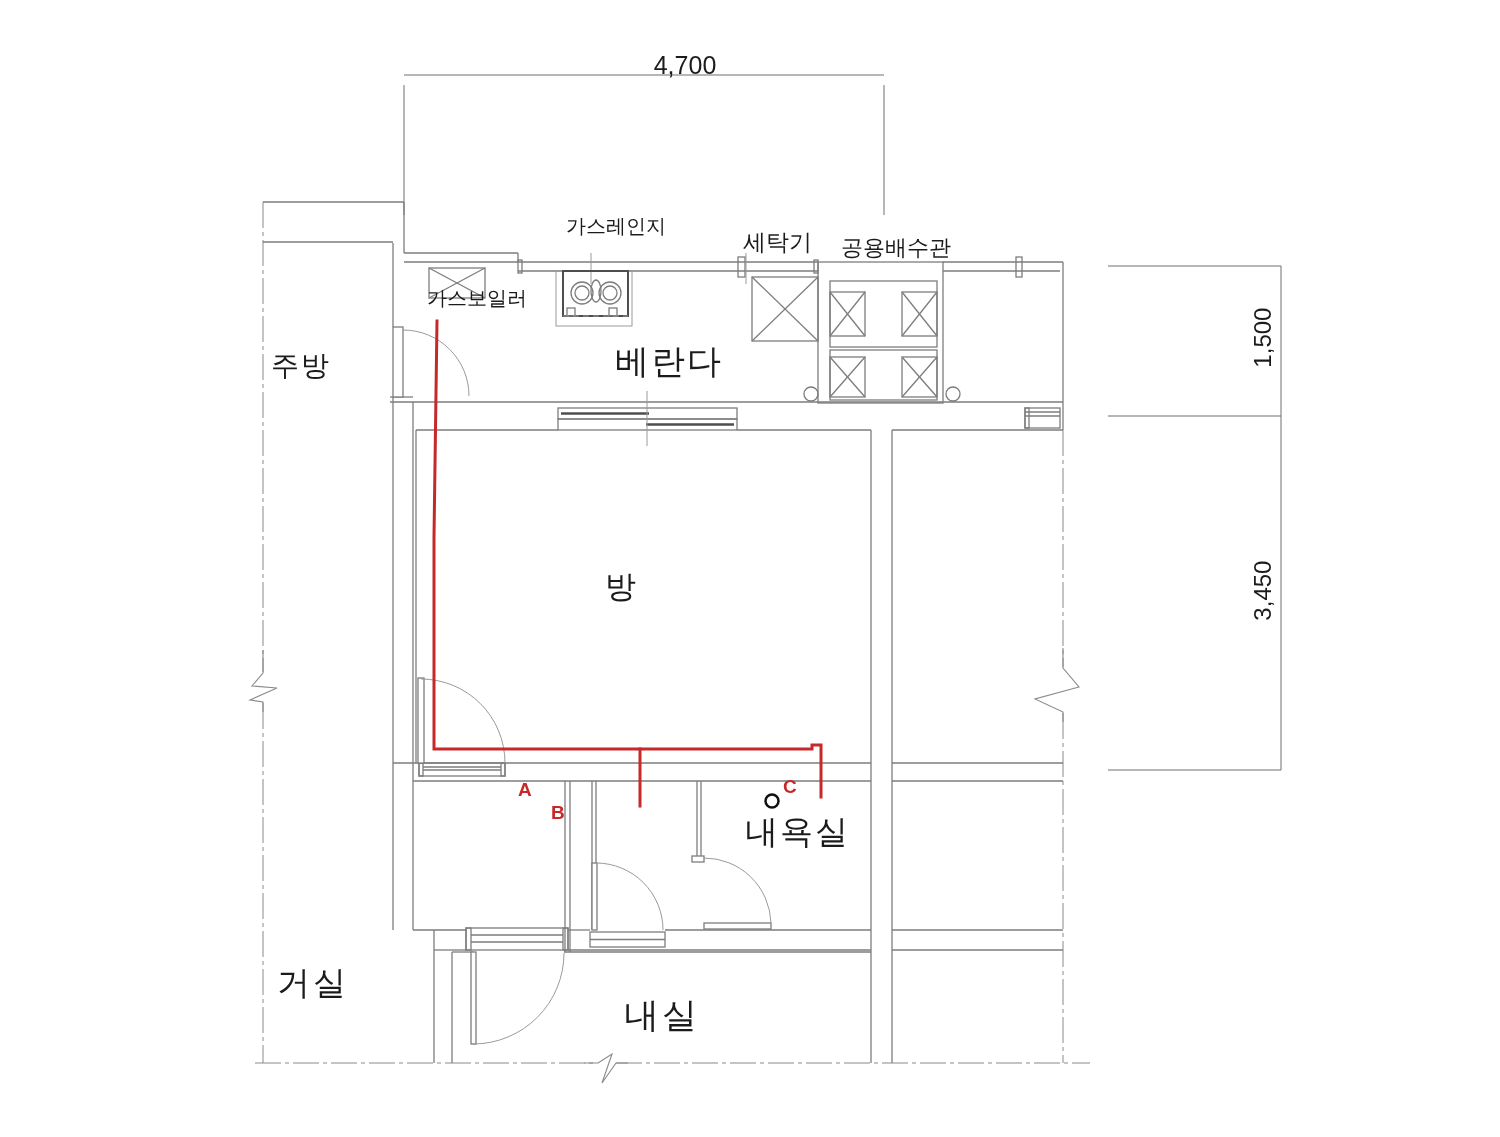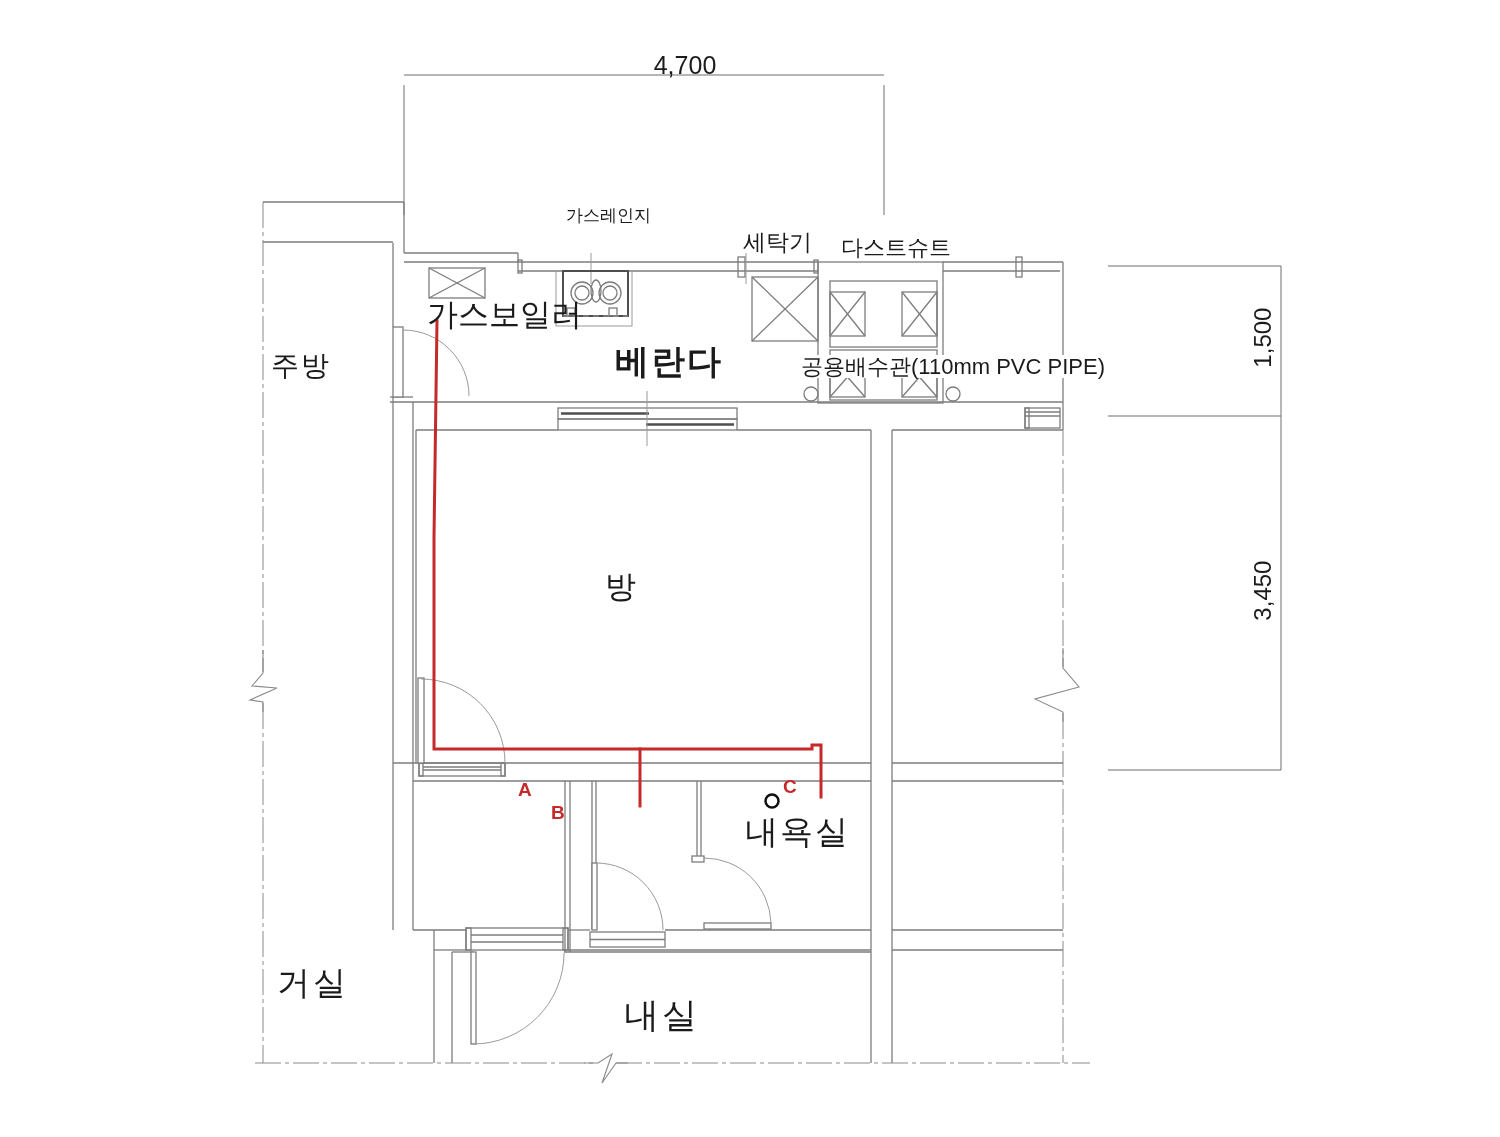--- a/index.html
+++ b/index.html
@@ -231,28 +231,27 @@
     <path d="M640,749 L640,806"></path>
   </g>
 
   <circle class="blackring" cx="772" cy="801" r="6.5"></circle>
 </svg>
 
   <div class="lbl" style="left:640px;top:52px;width:90px;text-align:center;font-size:25px;">4,700</div>
   <div class="lbl rot" style="left:1223px;top:325px;width:80px;font-size:24px;">1,500</div>
   <div class="lbl rot" style="left:1223px;top:578px;width:80px;font-size:24px;">3,450</div>
 
-  <div class="lbl" style="left:566px;top:207px;font-size:17px;">가스레인지</div>
+  <div class="lbl" style="left:566px;top:216px;font-size:20px;">가스레인지</div>
   <div class="lbl" style="left:743px;top:230px;font-size:23px;">세탁기</div>
-  <div class="lbl" style="left:841px;top:236px;font-size:22px;">다스트슈트</div>
-  <div class="lbl" style="left:427px;top:299px;font-size:31px;">가스보일러</div>
-  <div class="lbl bg" style="left:799px;top:355px;font-size:22px;">공용배수관(110mm PVC PIPE)</div>
+  <div class="lbl" style="left:841px;top:236px;font-size:22px;">공용배수관</div>
+  <div class="lbl" style="left:427px;top:288px;font-size:20px;">가스보일러</div>
 
   <div class="lbl" style="left:271px;top:351px;font-size:28px;letter-spacing:2px;">주방</div>
-  <div class="lbl" style="left:615px;top:344px;font-size:34px;letter-spacing:2px;font-weight:bold;">베란다</div>
+  <div class="lbl" style="left:615px;top:344px;font-size:34px;letter-spacing:2px;">베란다</div>
   <div class="lbl" style="left:605px;top:571px;font-size:31px;">방</div>
   <div class="lbl" style="left:745px;top:818px;font-size:33px;letter-spacing:2px;font-family:Liberation Mono, monospace;">내욕실</div>
   <div class="lbl" style="left:277px;top:966px;font-size:33px;letter-spacing:3px;">거실</div>
   <div class="lbl" style="left:624px;top:997px;font-size:35px;letter-spacing:3px;">내실</div>
 
   <div class="marker" style="left:518px;top:779px;">A</div>
   <div class="marker" style="left:551px;top:802px;">B</div>
   <div class="marker" style="left:783px;top:776px;">C</div>
 </div>
 

